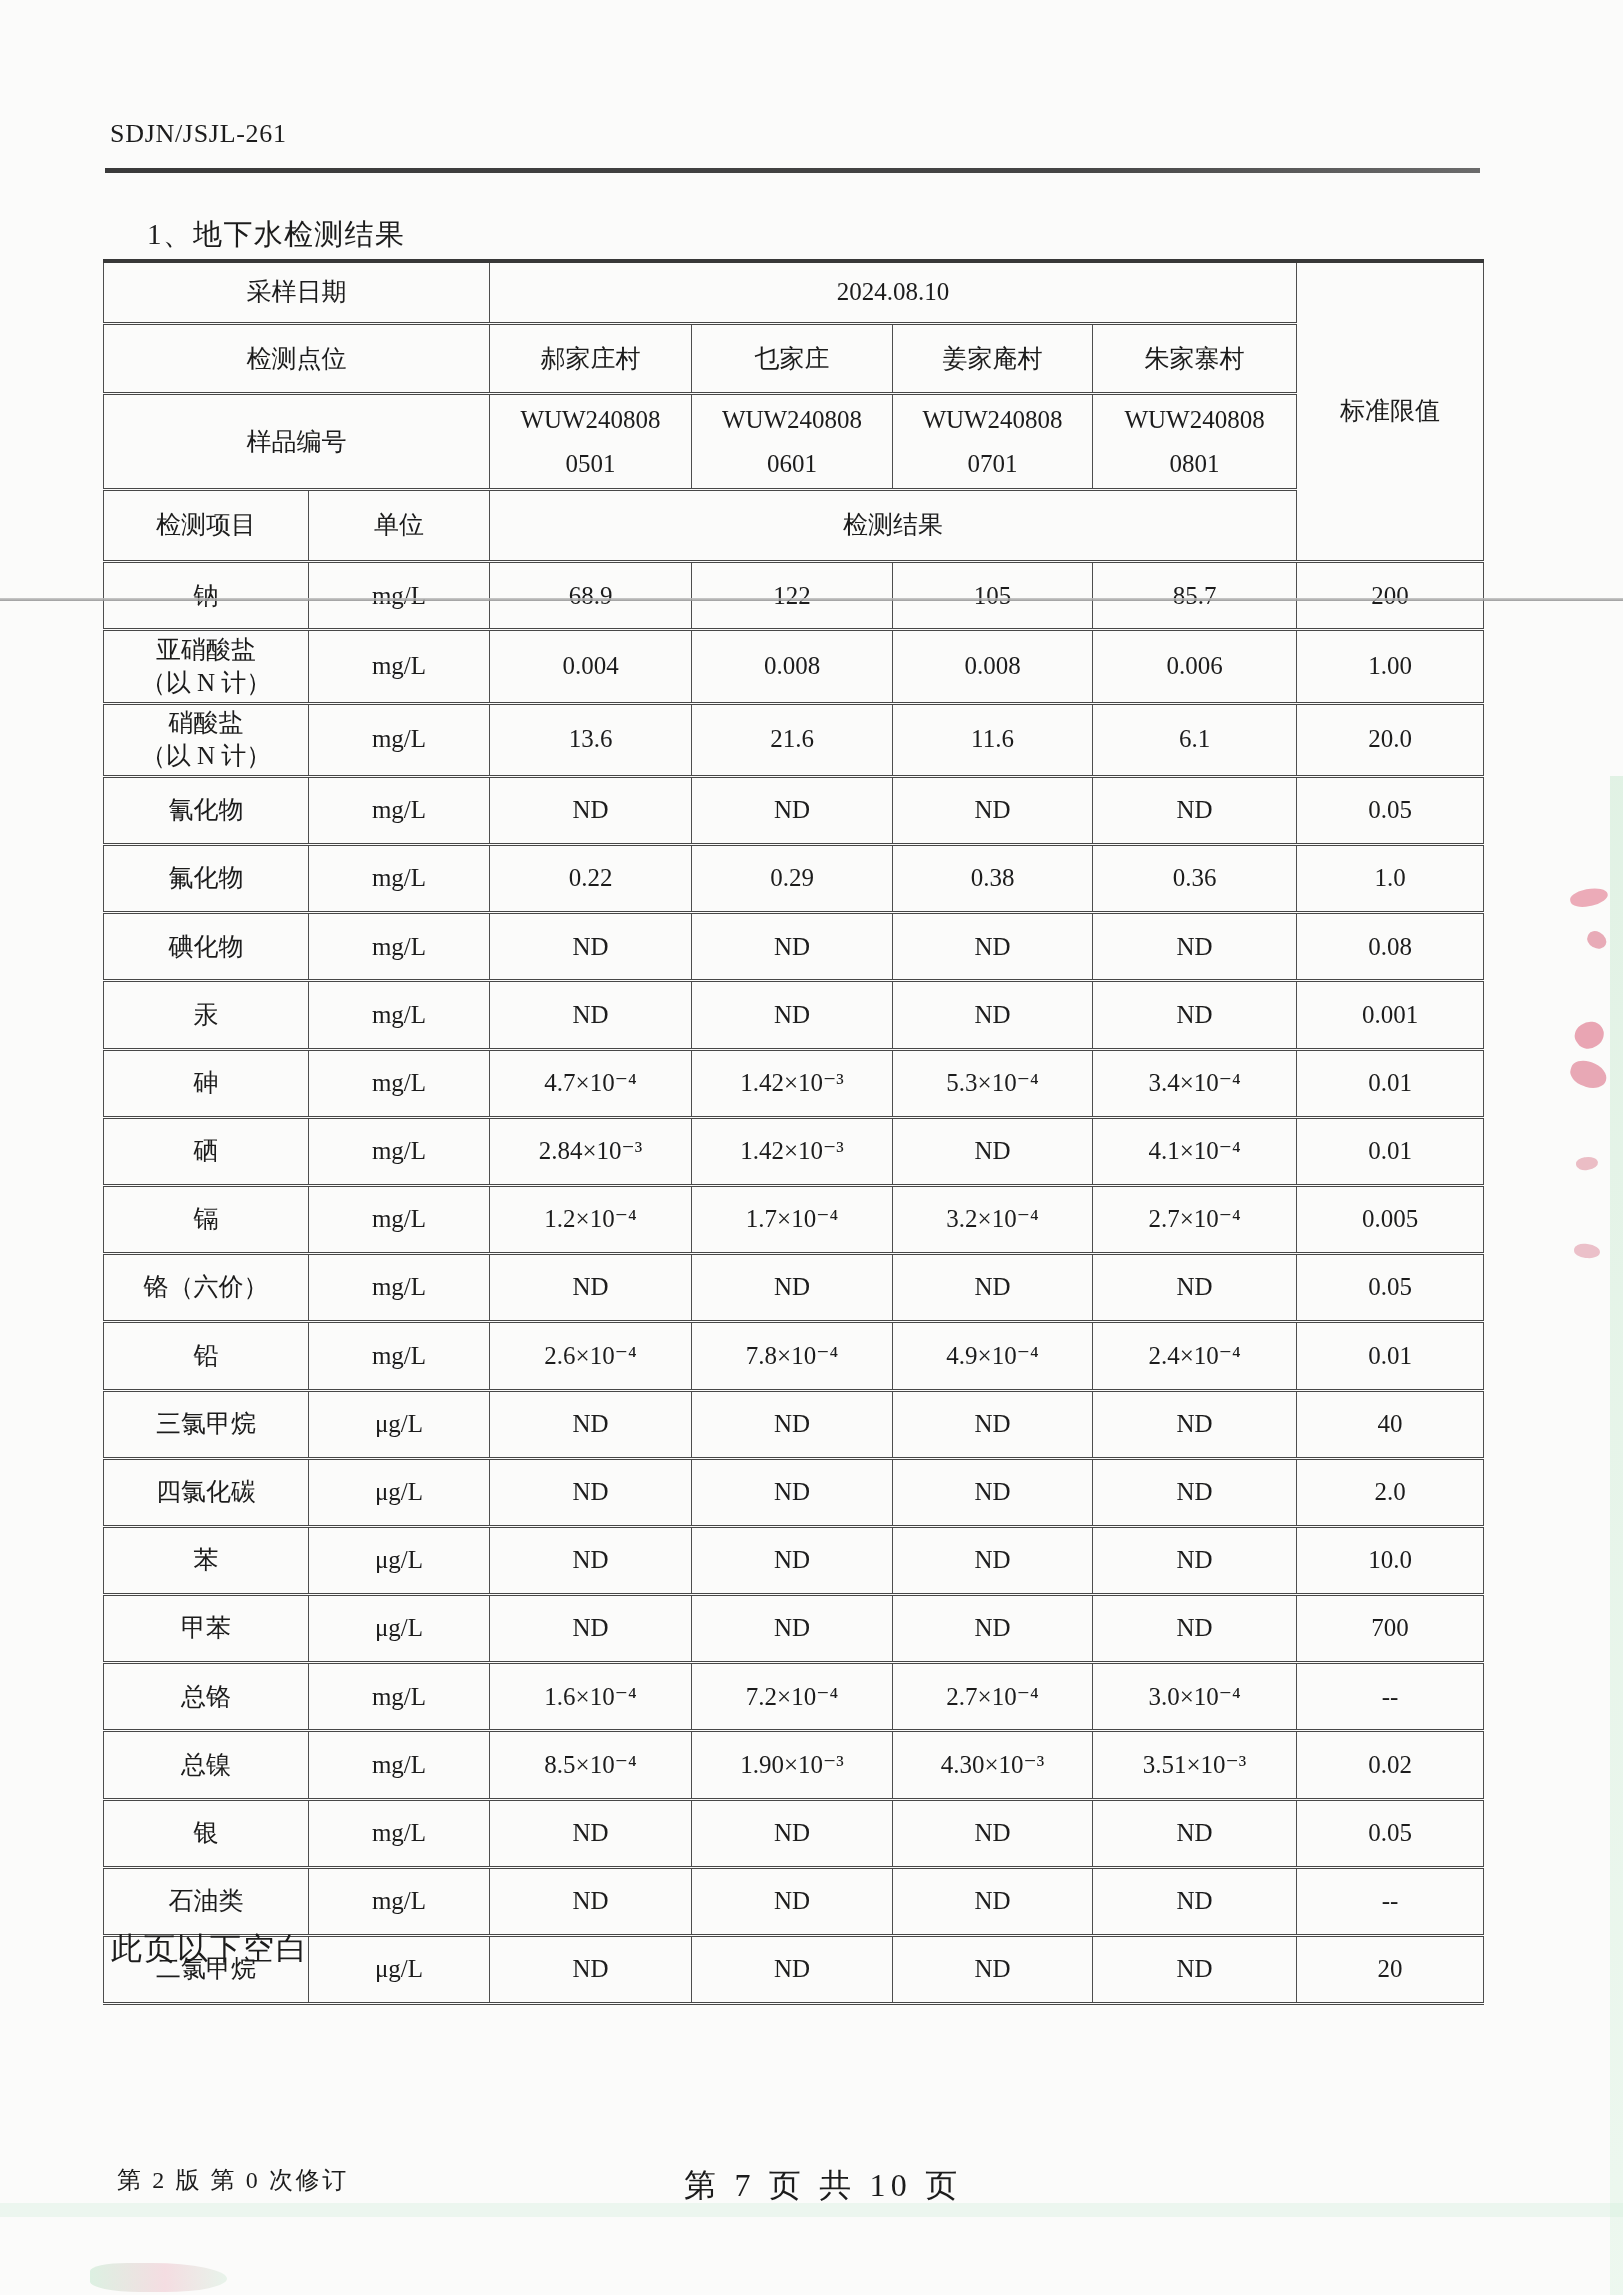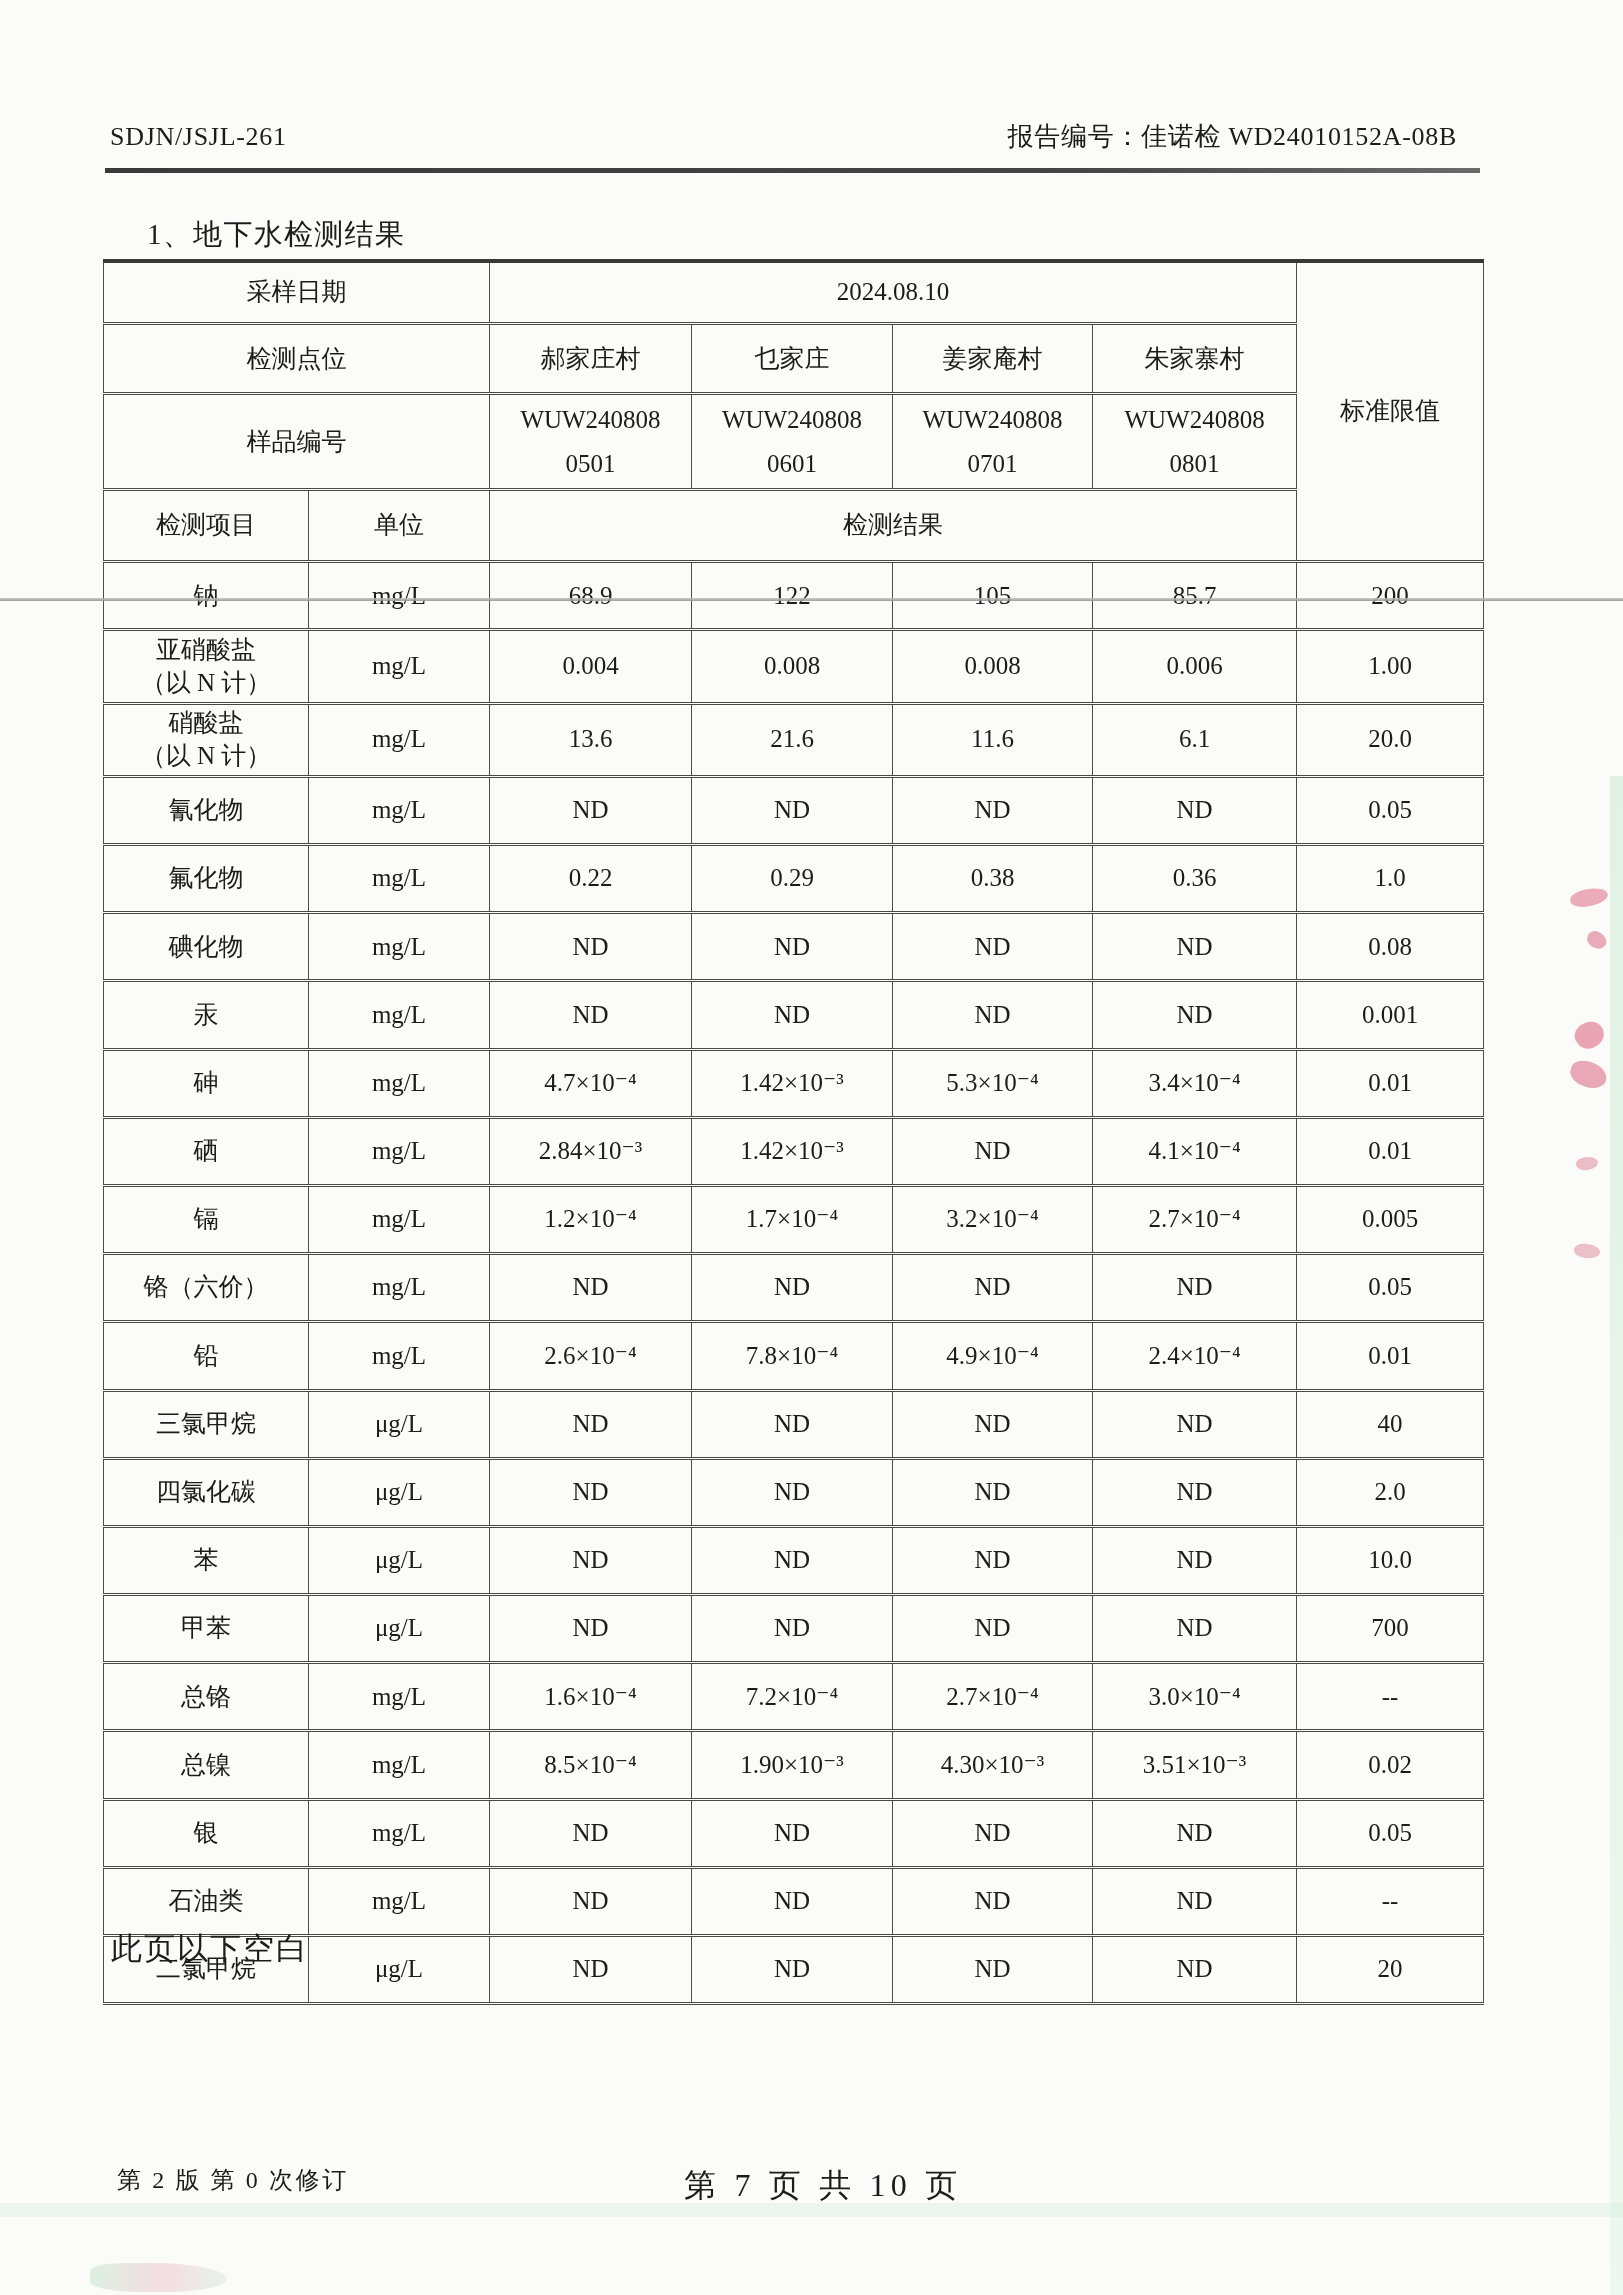--- a/index.html
+++ b/index.html
@@ -94,21 +94,20 @@
     border-radius: 30% 60% 50% 40%; opacity: .6;
   }
 </style>
 </head>
 <body>
 
 <div class="page">
 
   <div class="page-header">
     <span>SDJN/JSJL-261</span>
-    <span>报告编号：佳诺检 WD24010152A-08B</span>
   </div>
   <div class="header-rule"></div>
 
   <h1 class="section-title">1、地下水检测结果</h1>
 
   <table class="results">
     <colgroup>
       <col style="width:205px">
         <col style="width:181px">
         <col style="width:202px">

